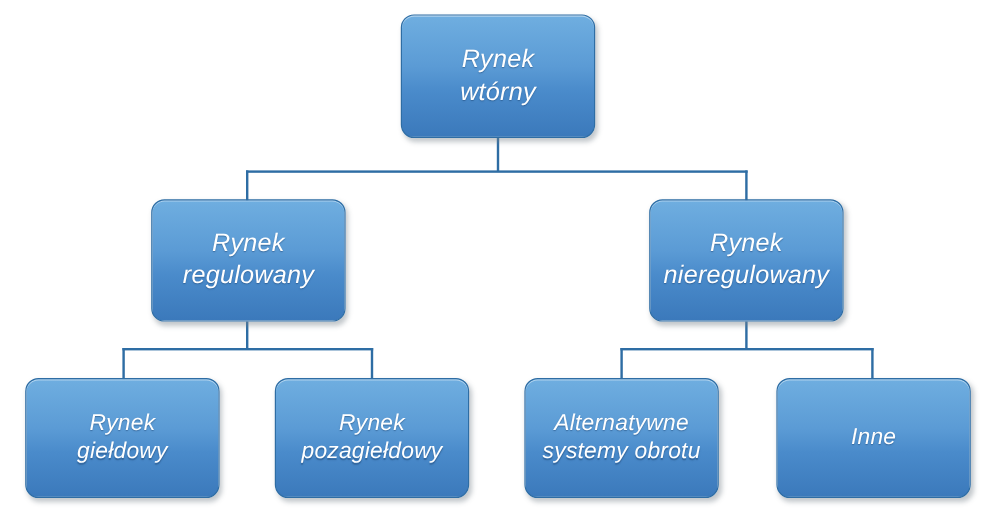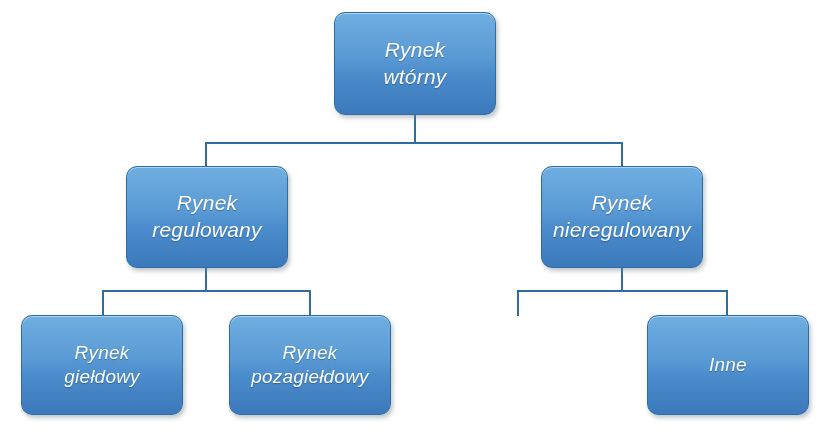--- a/index.html
+++ b/index.html
@@ -101,18 +101,22 @@
   <div class="node lvl3" style="left:21px; top:315px; width:162px; height:100px;">
     <span class="label">Rynek
 giełdowy</span>
   </div>
 
   <div class="node lvl3" style="left:229px; top:315px; width:162px; height:100px;">
     <span class="label">Rynek
 pozagiełdowy</span>
   </div>
 
+  <div class="node lvl3" style="left:437px; top:315px; width:162px; height:100px;">
+    <span class="label">Alternatywne
+systemy obrotu</span>
+  </div>
 
   <div class="node lvl3" style="left:647px; top:315px; width:162px; height:100px;">
     <span class="label">Inne</span>
   </div>
 
 </div>
 
 </body></html>

